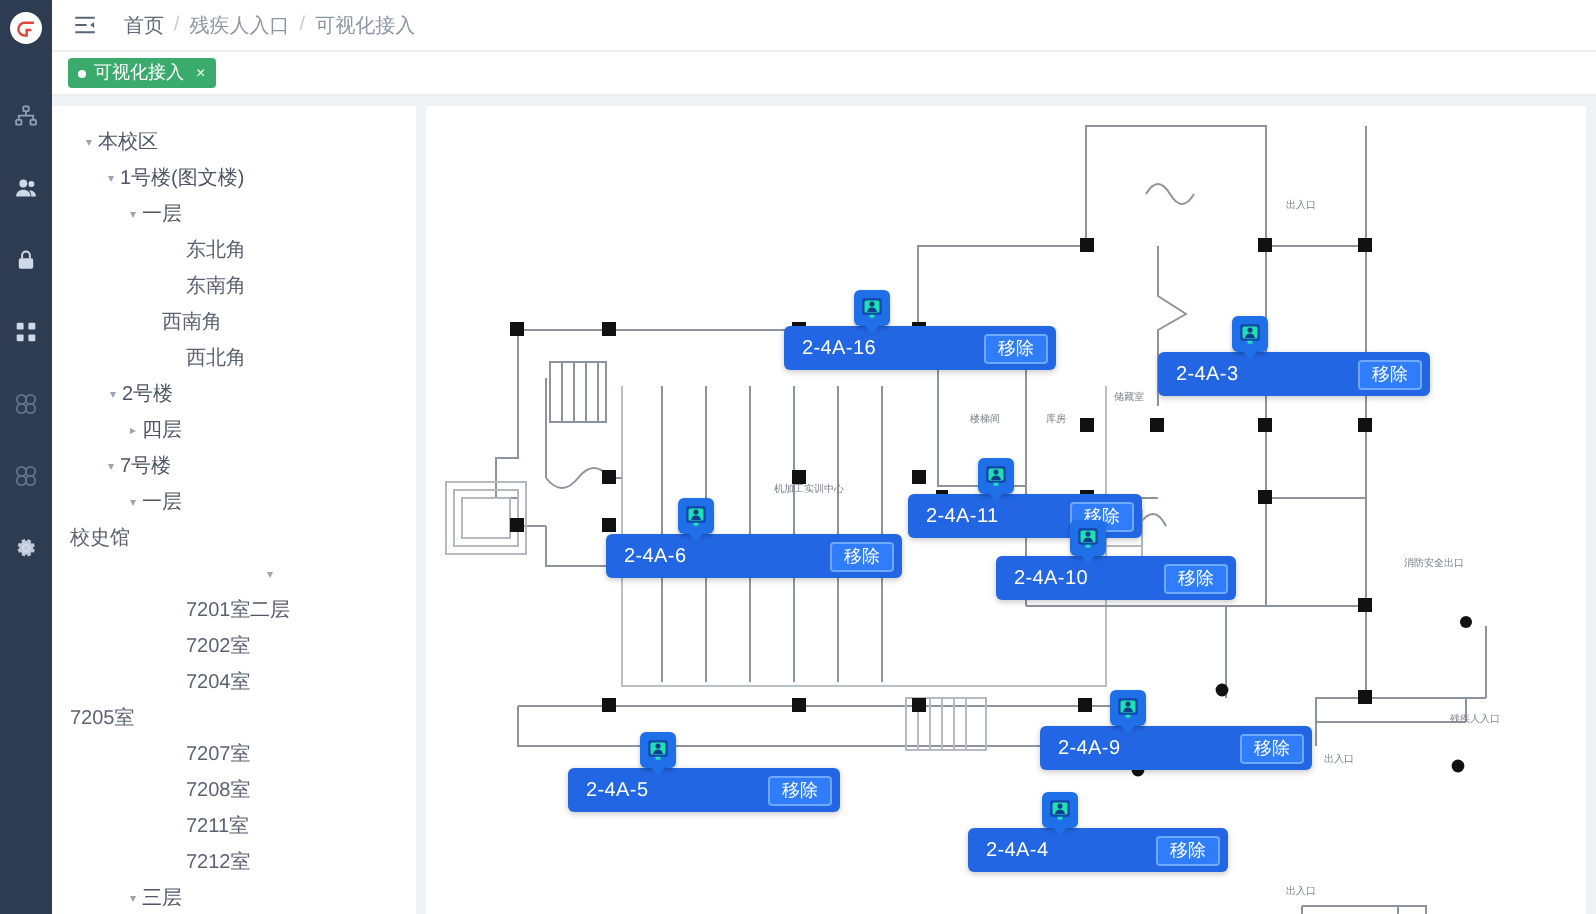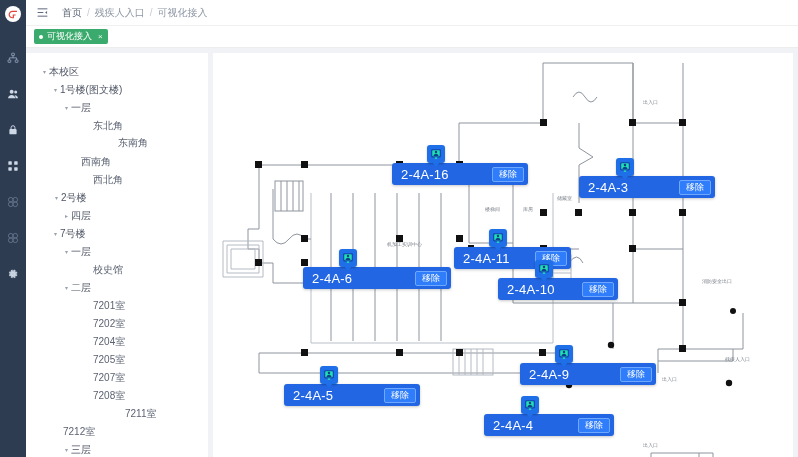--- a/index.html
+++ b/index.html
@@ -117,21 +117,21 @@
   }
   .pin svg { display: block; }
   .card {
     position: absolute;
     height: 22px; border-radius: 3px;
     background: #2266e3;
     display: flex; align-items: center; justify-content: space-between;
     padding: 0 4px 0 9px;
     box-shadow: 0 1px 3px rgba(0,0,0,.22);
   }
-  .card-name { color: #ffffff; font-size: 13px; letter-spacing: .2px; white-space: nowrap; }
+  .card-name { color: #ffffff; font-size: 10px; letter-spacing: .2px; white-space: nowrap; }
   .card-btn {
     background: #2f7dfb; color: #ffffff; font-size: 9px;
     border: 1px solid #6ea8ff; border-radius: 2px;
     height: 15px; min-width: 32px; padding: 0 6px;
     display: flex; align-items: center; justify-content: center;
     cursor: pointer; margin-left: 10px;
   }
 </style>
 </head>
 <body>
@@ -239,21 +239,21 @@
               <span class="tlabel">1号楼(图文楼)</span>
             </div>
             <div class="tnode" style="padding-left: 36px;">
               <span class="caret open"></span>
               <span class="tlabel">一层</span>
             </div>
             <div class="tnode" style="padding-left: 58px;">
               <span class="caret none"></span>
               <span class="tlabel leaf">东北角</span>
             </div>
-            <div class="tnode" style="padding-left: 83px; font-family: Liberation Mono, monospace;">
+            <div class="tnode" style="padding-left: 58px;">
               <span class="caret none"></span>
               <span class="tlabel leaf">东南角</span>
             </div>
             <div class="tnode" style="padding-left: 46px;">
               <span class="caret none"></span>
               <span class="tlabel leaf">西南角</span>
             </div>
             <div class="tnode" style="padding-left: 58px;">
               <span class="caret none"></span>
               <span class="tlabel leaf">西北角</span>
@@ -267,57 +267,57 @@
               <span class="tlabel">四层</span>
             </div>
             <div class="tnode" style="padding-left: 25px;">
               <span class="caret open"></span>
               <span class="tlabel">7号楼</span>
             </div>
             <div class="tnode" style="padding-left: 36px;">
               <span class="caret open"></span>
               <span class="tlabel">一层</span>
             </div>
-            <div class="tnode" style="padding-left: 58px;">
+            <div class="tnode" style="">
               <span class="caret none"></span>
               <span class="tlabel leaf">校史馆</span>
             </div>
-            <div class="tnode" style="padding-left: 36px;">
+            <div class="tnode" style="padding-left: 36px; flex-direction: column;">
               <span class="caret open"></span>
               <span class="tlabel">二层</span>
             </div>
             <div class="tnode" style="padding-left: 58px;">
               <span class="caret none"></span>
               <span class="tlabel leaf">7201室</span>
             </div>
             <div class="tnode" style="padding-left: 58px;">
               <span class="caret none"></span>
               <span class="tlabel leaf">7202室</span>
             </div>
             <div class="tnode" style="padding-left: 58px;">
               <span class="caret none"></span>
               <span class="tlabel leaf">7204室</span>
             </div>
-            <div class="tnode" style="padding-left: 58px;">
+            <div class="tnode" style="">
               <span class="caret none"></span>
               <span class="tlabel leaf">7205室</span>
             </div>
             <div class="tnode" style="padding-left: 58px; align-items: center;">
               <span class="caret none"></span>
               <span class="tlabel leaf">7207室</span>
             </div>
             <div class="tnode" style="padding-left: 58px;">
               <span class="caret none"></span>
               <span class="tlabel leaf">7208室</span>
             </div>
-            <div class="tnode" style="padding-left: 58px; margin-left: 32px;">
+            <div class="tnode" style="padding-left: 58px;">
               <span class="caret none"></span>
               <span class="tlabel leaf">7211室</span>
             </div>
-            <div class="tnode" style="padding-left: 28px;">
+            <div class="tnode" style="padding-left: 58px;">
               <span class="caret none"></span>
               <span class="tlabel leaf">7212室</span>
             </div>
             <div class="tnode" style="padding-left: 36px;">
               <span class="caret open"></span>
               <span class="tlabel">三层</span>
             </div>
           </div>
       </div>
 

